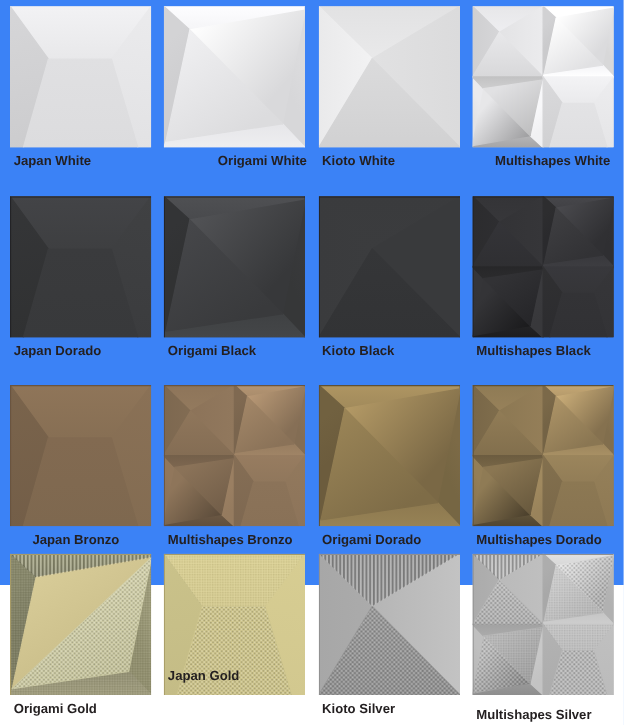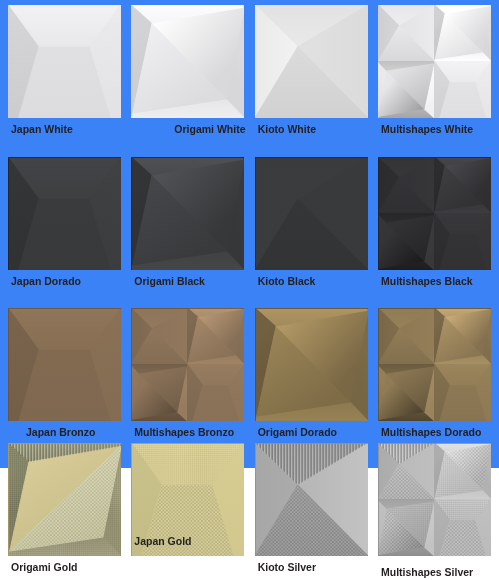--- a/index.html
+++ b/index.html
@@ -218,21 +218,21 @@
           <polygon points="0.5000,0.5000 0.4920,0.5225 0.0800,0.5840 0.0000,0.5000" fill="url(#lg31)" stroke="url(#lg31)" stroke-width="0.009" stroke-linejoin="round"></polygon>
           <polygon points="0.4075,0.9160 -0.0010,0.9860 0.0800,0.5840" fill="url(#lg32)" stroke="url(#lg32)" stroke-width="0.009" stroke-linejoin="round"></polygon>
           <polygon points="0.4075,0.9160 0.0800,0.5840 0.4920,0.5225" fill="url(#lg33)" stroke="url(#lg33)" stroke-width="0.009" stroke-linejoin="round"></polygon>
           <polygon points="0.5000,0.5000 1.0000,0.5000 0.8590,0.6875 0.6360,0.6875" fill="url(#lg34)" stroke="url(#lg34)" stroke-width="0.009" stroke-linejoin="round"></polygon>
           <polygon points="0.5000,0.5000 0.6360,0.6875 0.5475,1.0000 0.5000,1.0000" fill="url(#lg35)" stroke="url(#lg35)" stroke-width="0.009" stroke-linejoin="round"></polygon>
           <polygon points="1.0000,0.5000 1.0000,1.0000 0.9525,1.0000 0.8590,0.6875" fill="url(#lg36)" stroke="url(#lg36)" stroke-width="0.009" stroke-linejoin="round"></polygon>
           <polygon points="0.6360,0.6875 0.8590,0.6875 0.9525,1.0000 0.5475,1.0000" fill="url(#lg37)" stroke="url(#lg37)" stroke-width="0.009" stroke-linejoin="round"></polygon>
         </svg>
       </div>
     </div>
-    <div class="label" style="left: 381px; top: 122.6px;">Multishapes White</div>
+    <div class="label" style="left: 396px; top: 122.6px;">Multishapes White</div>
     <div class="cell" style="left: 8px; top: 157px;">
       <div class="tile">
         <svg viewBox="0 0 1 1" preserveAspectRatio="none" xmlns="http://www.w3.org/2000/svg">
           <defs>
             <linearGradient id="lg39" gradientUnits="userSpaceOnUse" x1="0.5000" y1="0.0000" x2="0.5000" y2="0.3750">
               <stop offset="0" stop-color="#434447"></stop>
               <stop offset="1" stop-color="#3e3f41"></stop>
             </linearGradient>
             <linearGradient id="lg40" gradientUnits="userSpaceOnUse" x1="0.0000" y1="0.0000" x2="0.2000" y2="1.0000">
               <stop offset="0" stop-color="#353638"></stop>

